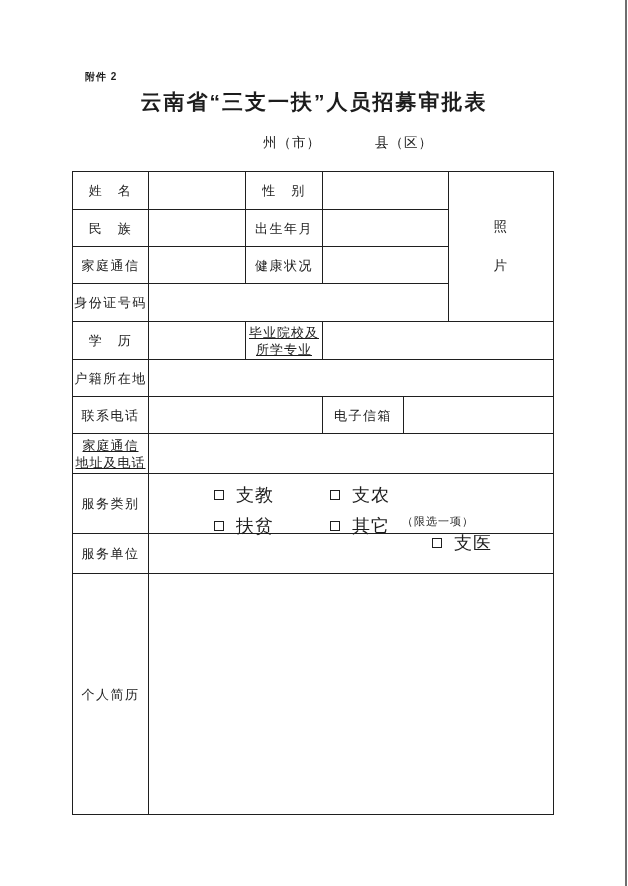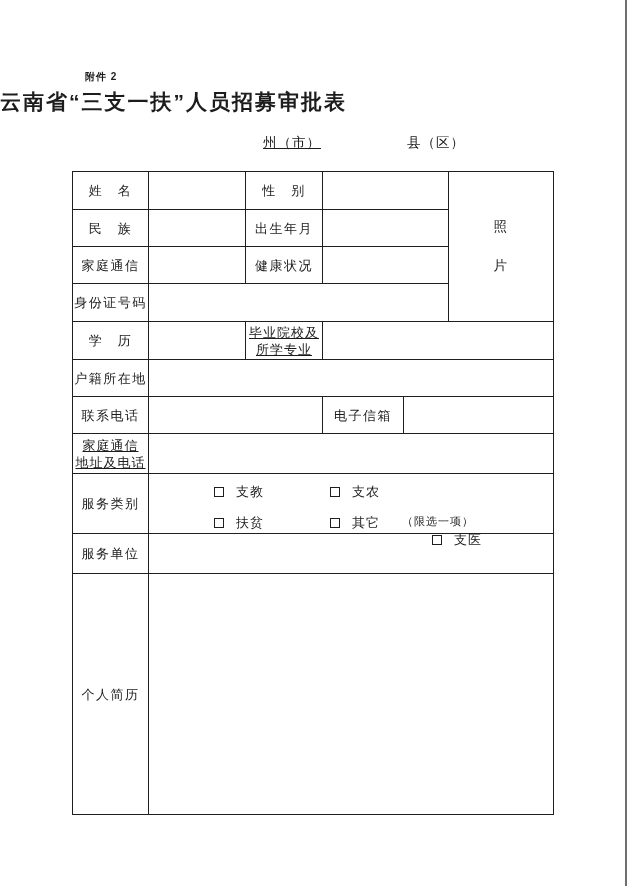--- a/index.html
+++ b/index.html
@@ -16,30 +16,30 @@
     position: absolute; top: 0; right: 1px;
     width: 2px; height: 886px;
     background: #6e6e6e;
   }
   .attachment {
     position: absolute; left: 85px; top: 70px;
     font-size: 10px; font-weight: bold; letter-spacing: 1px;
   }
   .title {
     position: absolute; left: 0; top: 88px; width: 628px;
-    text-align: left;
+    text-align: center;
     font-size: 21px; font-weight: bold; letter-spacing: 2px;
   }
   .region-line {
     position: absolute; top: 134px; left: 0; width: 628px;
     font-size: 13.5px; letter-spacing: 1px; height: 18px;
   }
   .region-line .prefix  { position: absolute; left: 85px;  }
-  .region-line .pref    { position: absolute; left: 263px; text-decoration: underline; }
-  .region-line .county  { position: absolute; left: 375px; margin-left: 32px; }
+  .region-line .pref    { position: absolute; left: 263px; }
+  .region-line .county  { position: absolute; left: 375px; }
 
   table.form {
     position: absolute; left: 72px; top: 171px;
     width: 481px;
     border-collapse: collapse;
     table-layout: fixed;
   }
   table.form td {
     border: 1.5px solid #1f1f1f;
     font-size: 13px;
@@ -53,21 +53,21 @@
   .two-line { line-height: 17px; letter-spacing: 1px; text-decoration: underline; }
 
   td.photo-cell { vertical-align: middle; }
   .photo-stack { display: flex; flex-direction: column; align-items: center; gap: 21px; }
   .photo-stack span { font-size: 13.5px; }
 
   td.service-cell { position: relative; text-align: left; }
   .svc-row { position: absolute; left: 0; width: 100%; height: 15px; }
   .svc-row.r1 { top: 9px; }
   .svc-row.r2 { top: 40px; }
-  .svc-item { position: absolute; display: flex; align-items: center; white-space: nowrap; font-size: 13px; letter-spacing: 1px; padding-left: 16px; }
+  .svc-item { position: absolute; display: flex; align-items: center; white-space: nowrap; font-size: 18px; letter-spacing: 1px; padding-left: 16px; }
   .svc-item.p1 { left: 49px; }
   .svc-item.p2 { left: 165px; text-align: right; }
   .svc-item.p3 { left: 267px; margin-top: 48px; }
   .svc-note    { position: absolute; left: 253px; font-size: 11px; letter-spacing: 1px; white-space: nowrap; }
   .checkbox {
     display: inline-block;
     width: 10px; height: 10px;
     border: 1.5px solid #1f1f1f;
     margin-right: 12px;
     background: #fff;

